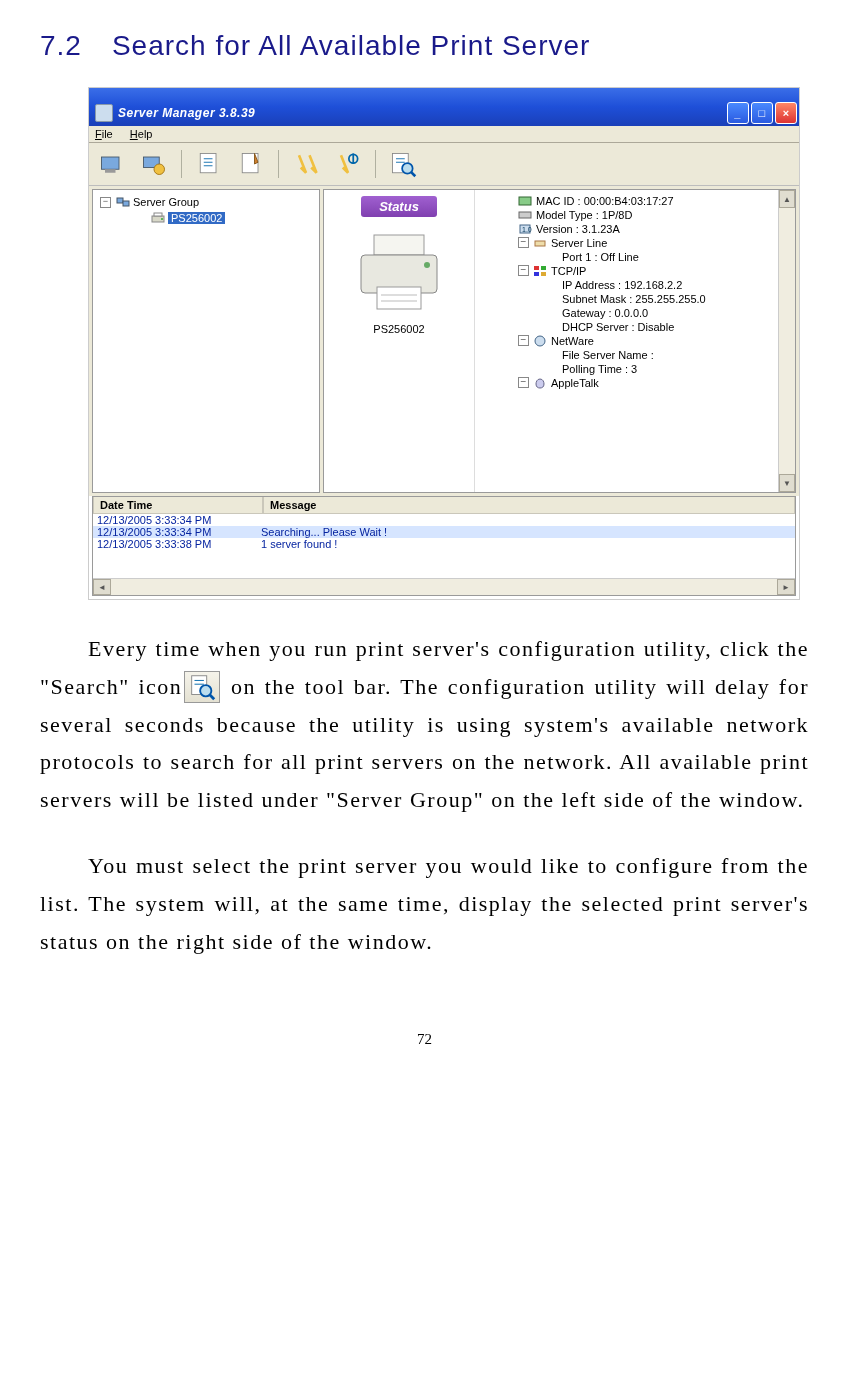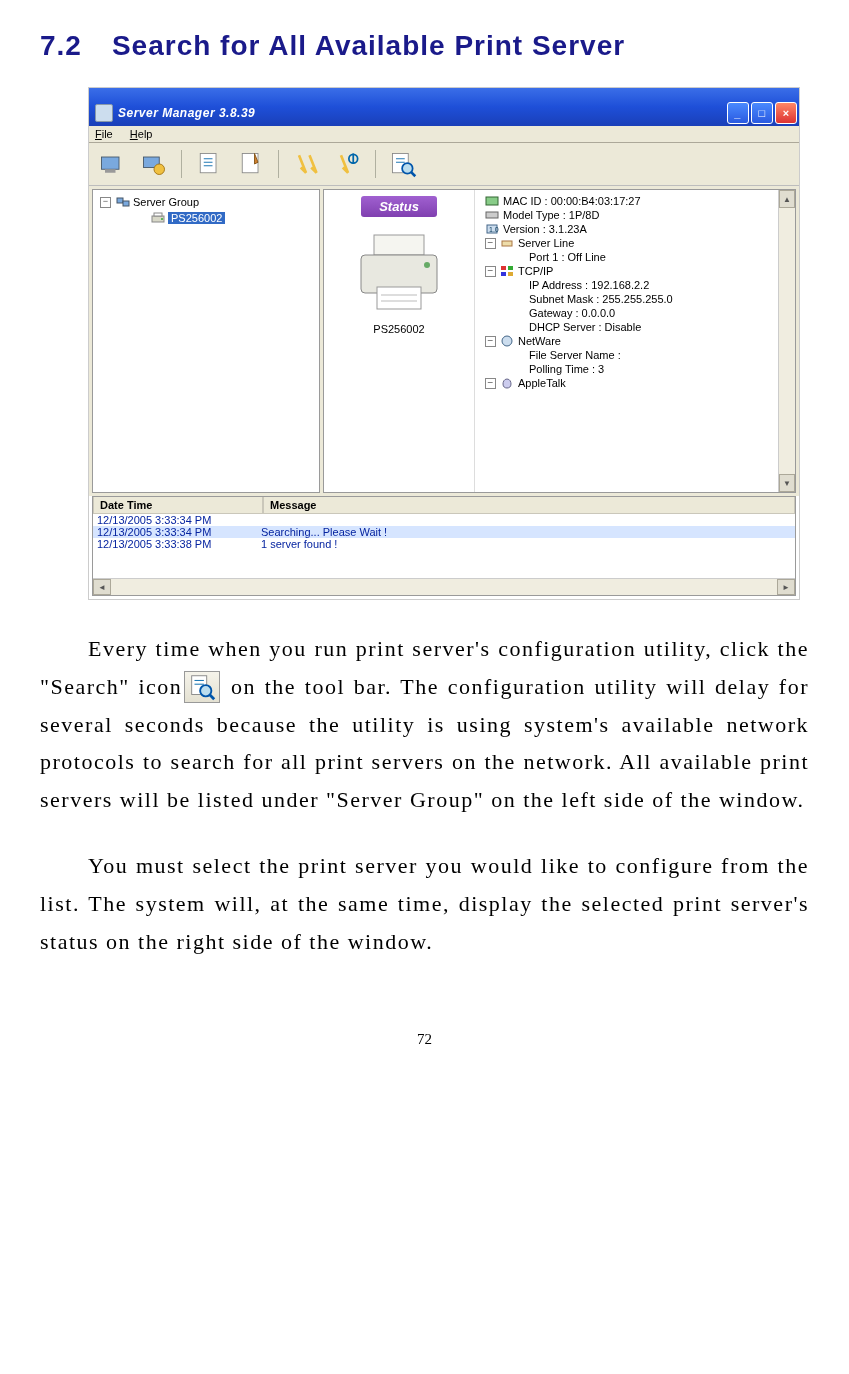--- a/index.html
+++ b/index.html
@@ -6,21 +6,21 @@
     margin: 0;
     padding: 30px 40px 40px 40px;
     font-family: "Times New Roman", serif;
     background: white;
     color: #000;
     width: 849px;
     box-sizing: border-box;
   }
   .section-heading {
     font-family: Arial, sans-serif;
-    font-weight: bold;
+    font-weight: normal;
     font-size: 28px;
     color: #1a1a8a;
     letter-spacing: 1px;
     margin-bottom: 25px;
   }
   .section-num {
     display: inline-block;
     margin-right: 30px;
   }
 
@@ -152,21 +152,21 @@
   .status-name { font-size: 11px; }
 
   .status-tree {
     flex:1;
     font-size: 11px;
     padding: 4px 2px;
     border-left: 1px solid #ddd;
     position:relative;
     overflow:hidden;
   }
-  .st-row { display:flex; align-items:flex-end; padding:1px 8px; white-space:nowrap;}
+  .st-row { display:flex; align-items:flex-start; padding:1px 8px; white-space:nowrap;margin-left:33px;}
   .st-indent2 { padding-left: 52px;}
   .st-box {
     width:9px; height:9px; border:1px solid #888; margin-right:4px;
     text-align:center; line-height:7px; font-size:10px; color:#555;
   }
   .st-icon { width:14px; height:12px; margin-right:4px; display:inline-block;}
 
   .scroll-v {
     width:16px; background:#ece9d8; border-left:1px solid #ccc;
     display:flex; flex-direction:column;

